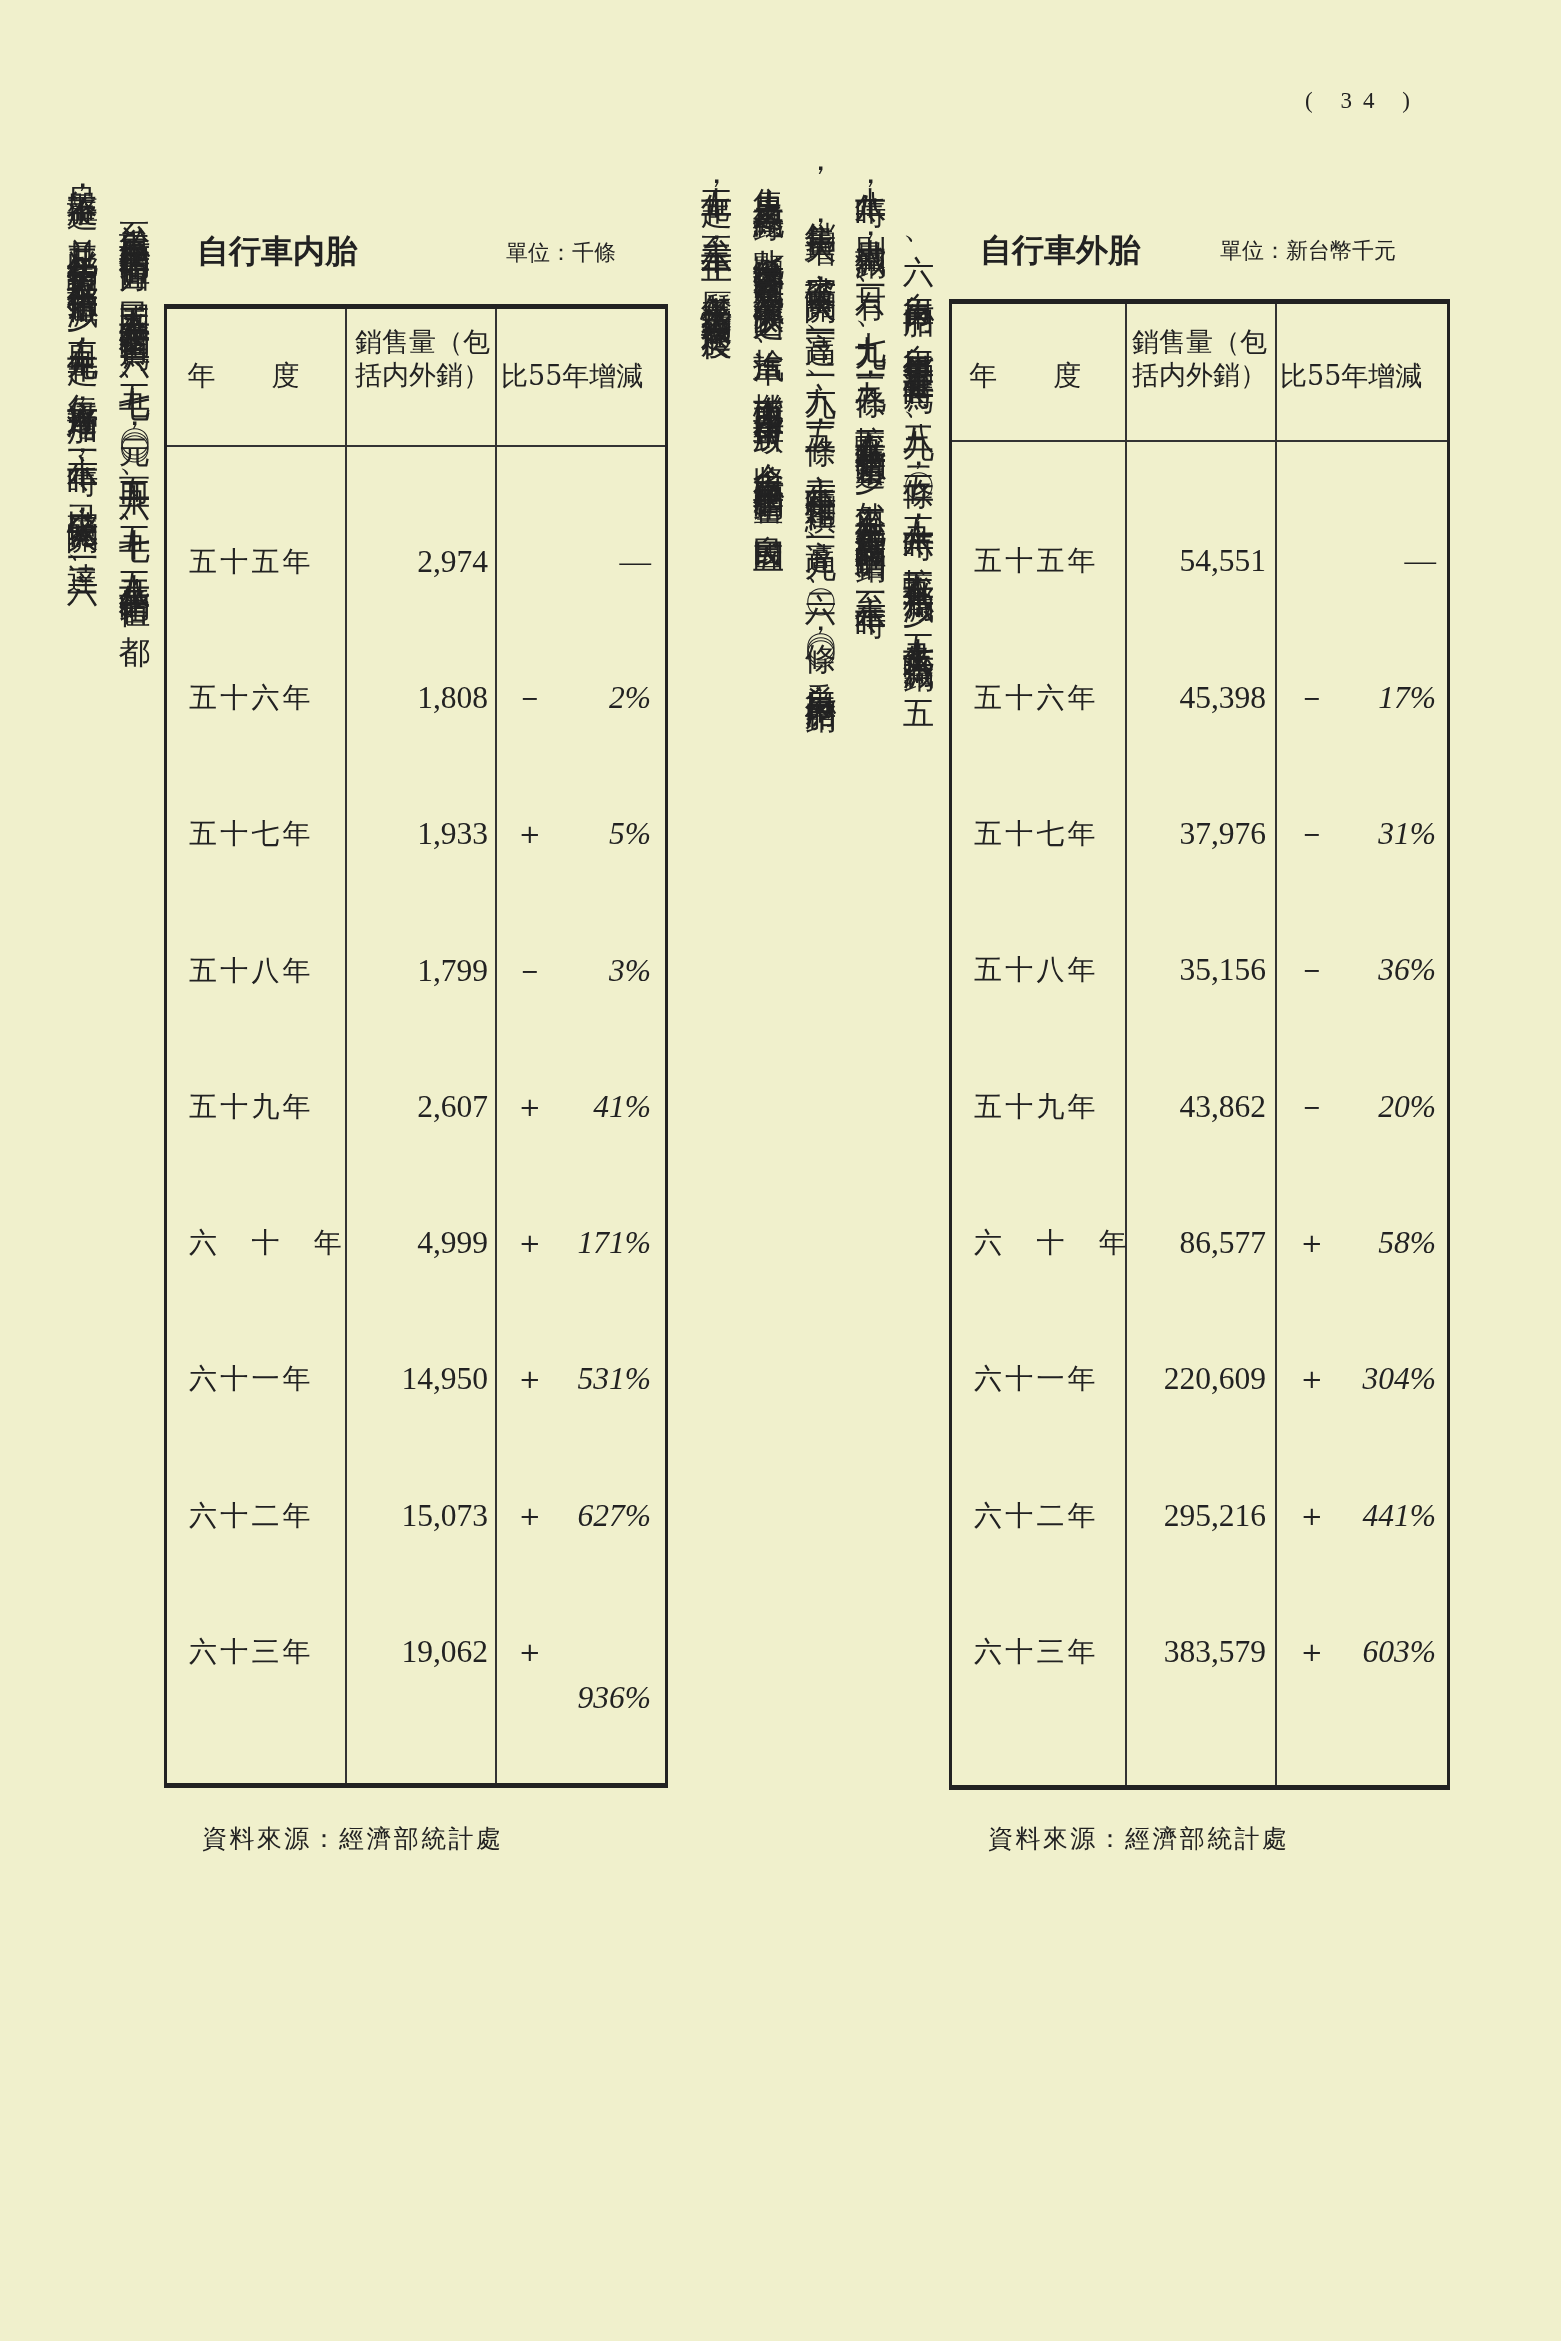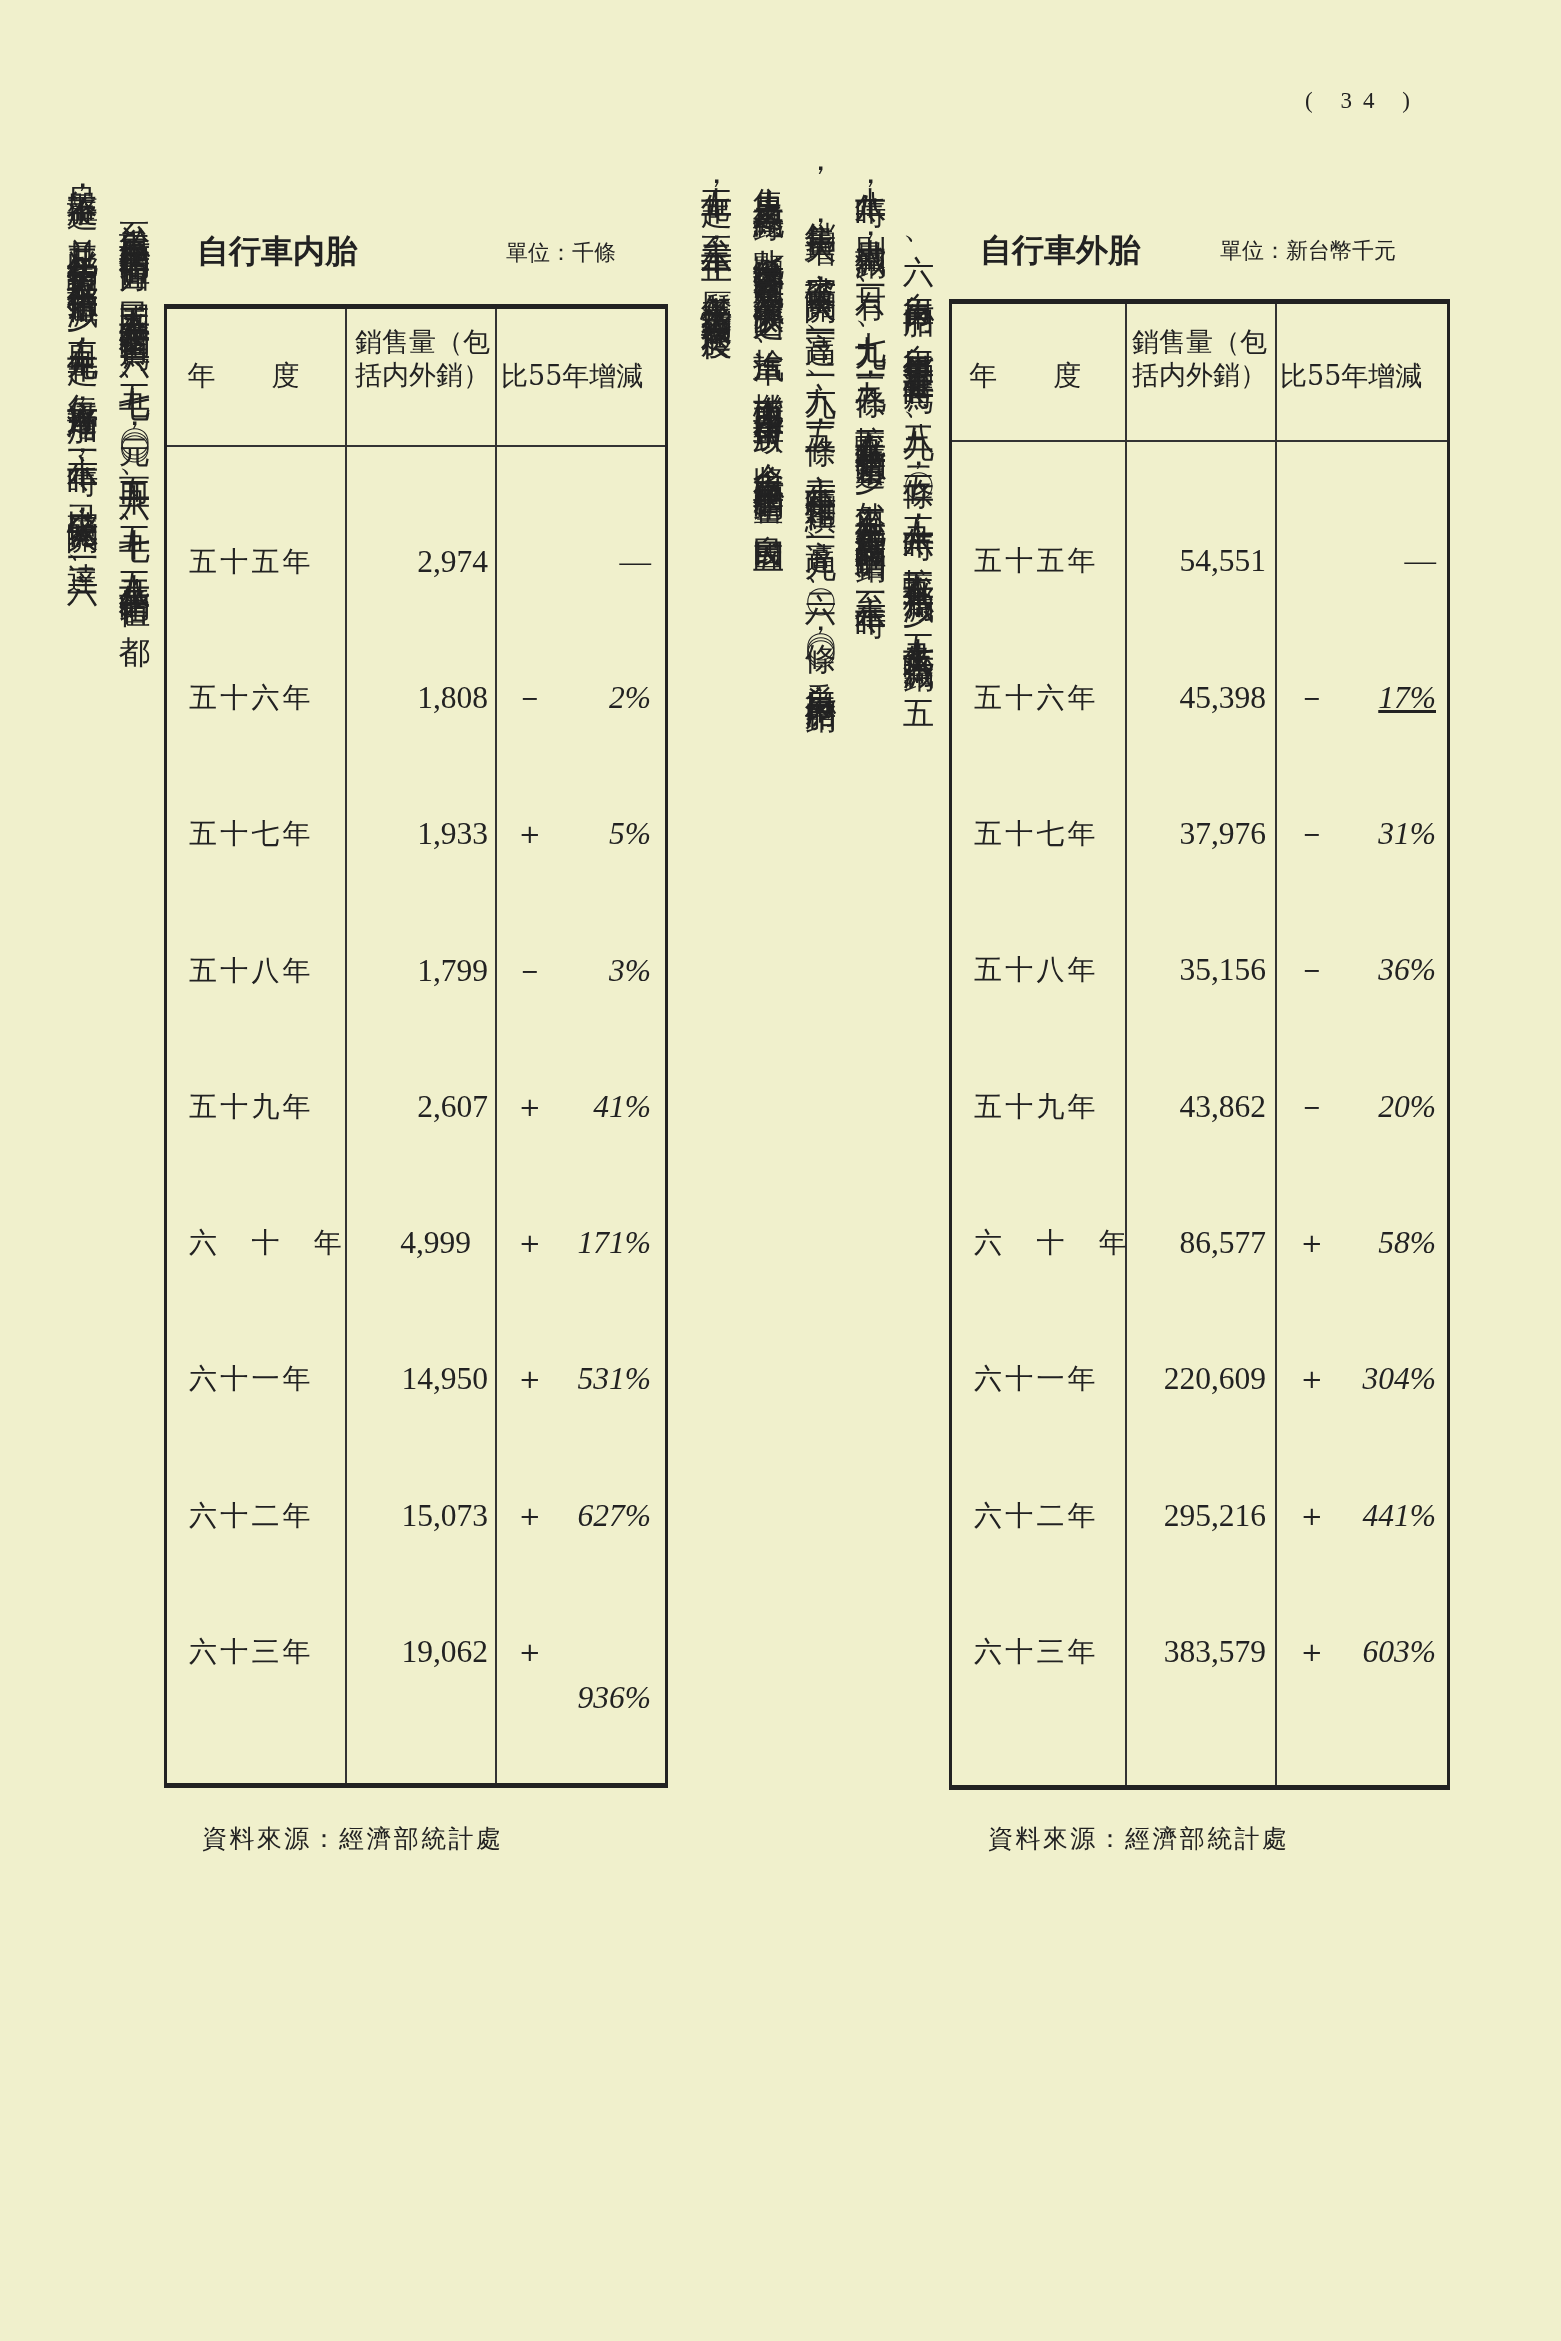--- a/index.html
+++ b/index.html
@@ -111,21 +111,21 @@
     <span class="pct" style="right:14px;">3%</span>
   </div>
   <div class="row" style="top:774px;">
     <span class="yr">五十九年</span>
     <span class="val" style="right:177px;">2,607</span>
     <span class="sign" style="left:347px;">＋</span>
     <span class="pct" style="right:14px;">41%</span>
   </div>
   <div class="row" style="top:910px;">
     <span class="yr">六　十　年</span>
-    <span class="val" style="right:194px;font-family:Liberation Serif, serif;">4,999</span>
+    <span class="val" style="right:177px;font-family:Liberation Serif, serif;">4,999</span>
     <span class="sign" style="left:347px;">＋</span>
     <span class="pct" style="right:14px;">171%</span>
   </div>
   <div class="row" style="top:1046px;">
     <span class="yr">六十一年</span>
     <span class="val" style="right:177px;">14,950</span>
     <span class="sign" style="left:347px;">＋</span>
     <span class="pct" style="right:14px;">531%</span>
   </div>
   <div class="row" style="top:1183px;">
@@ -157,21 +157,21 @@
   <div class="row" style="top:233px;">
     <span class="yr">五十五年</span>
     <span class="val" style="right:181px;">54,551</span>
     <span class="sign" style="left:344px;"></span>
     <span class="pct" style="right:11px; font-style:normal;">—</span>
   </div>
   <div class="row" style="top:370px;">
     <span class="yr">五十六年</span>
     <span class="val" style="right:181px;">45,398</span>
     <span class="sign" style="left:344px;">－</span>
-    <span class="pct" style="right:11px;text-decoration:underline;">17%</span>
+    <span class="pct" style="right:11px;">17%</span>
   </div>
   <div class="row" style="top:506px;">
     <span class="yr">五十七年</span>
     <span class="val" style="right:181px;">37,976</span>
     <span class="sign" style="left:344px;">－</span>
     <span class="pct" style="right:11px;">31%</span>
   </div>
   <div class="row" style="top:642px;">
     <span class="yr">五十八年</span>
     <span class="val" style="right:181px;">35,156</span>

